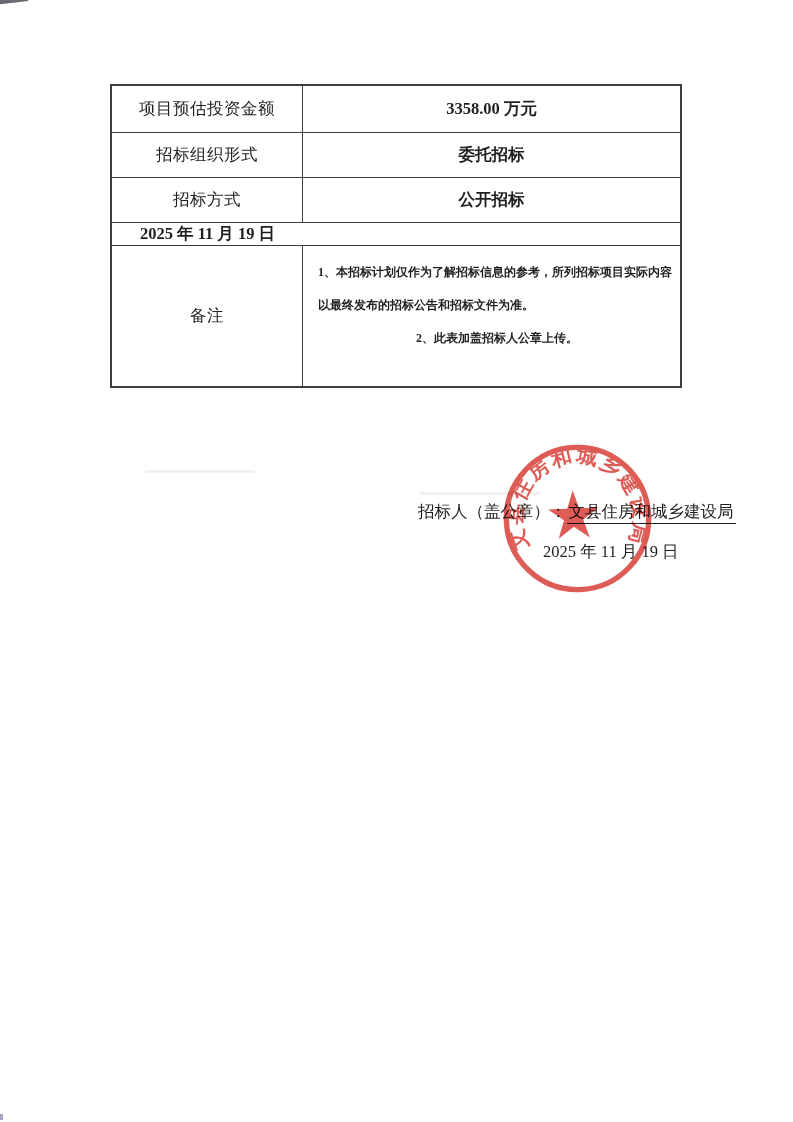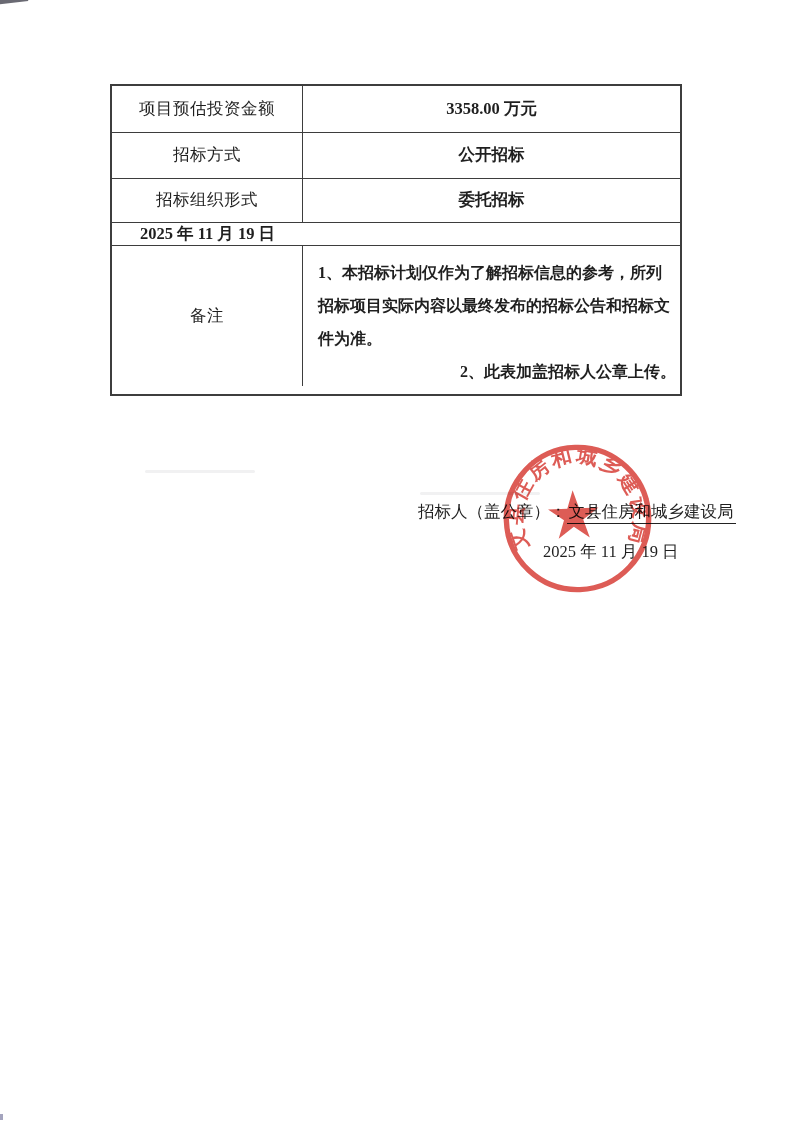--- a/index.html
+++ b/index.html
@@ -33,23 +33,23 @@
   }
   .tr { display:grid; grid-template-columns:191px 1fr; }
   .tr + .tr { border-top:1.5px solid var(--line); }
   .td { display:flex; align-items:center; justify-content:center; text-align:center;font-weight:bold; }
   .td.label {
     border-right:1.5px solid var(--line);
     font-weight:normal; font-size:16.5px; letter-spacing:.5px;
   }
   .td.value { font-size:16.5px; }
   .td.remark {
-    flex-direction:column; align-items:flex-end; justify-content:flex-start;
+    flex-direction:column; align-items:center; justify-content:flex-start;
     text-align:left; padding:10px 4px 6px 15px;
-    font-size:16px; line-height:33px;
+    font-size:12px; line-height:33px;
   }
   .td.remark p { margin:0; }
 
   
   .sign-line {
     position:absolute; left:378px; top:501px;
     font-size:16.5px; white-space:nowrap;margin-left:40px;
   }
   .sign-org { border-bottom:1.5px solid #222; padding:0 2px 2px 2px; }
   .sign-date {
@@ -77,26 +77,26 @@
 <div class="speck"></div>
 <div class="smudge s1"></div>
 <div class="smudge s2"></div>
 
 <div class="doc-table">
   <div class="tr">
     <div class="td label r1" style="height:46px">项目预估投资金额</div>
     <div class="td value">3358.00 万元</div>
   </div>
   <div class="tr">
+    <div class="td label" style="height:43.5px">招标组织形式</div>
+    <div class="td value">委托招标</div>
+  </div>
+  <div class="tr">
     <div class="td label" style="height:44.5px">招标方式</div>
     <div class="td value">公开招标</div>
-  </div>
-  <div class="tr">
-    <div class="td label" style="height:43.5px">招标组织形式</div>
-    <div class="td value">委托招标</div>
   </div>
   <div class="tr">
     <div class="td value">2025 年 11 月 19 日</div>
   </div>
   <div class="tr">
     <div class="td label" style="height:140px">备注</div>
     <div class="td remark">
       <p>1、本招标计划仅作为了解招标信息的参考，所列招标项目实际内容以最终发布的招标公告和招标文件为准。</p>
       <p>2、此表加盖招标人公章上传。</p>
     </div>

